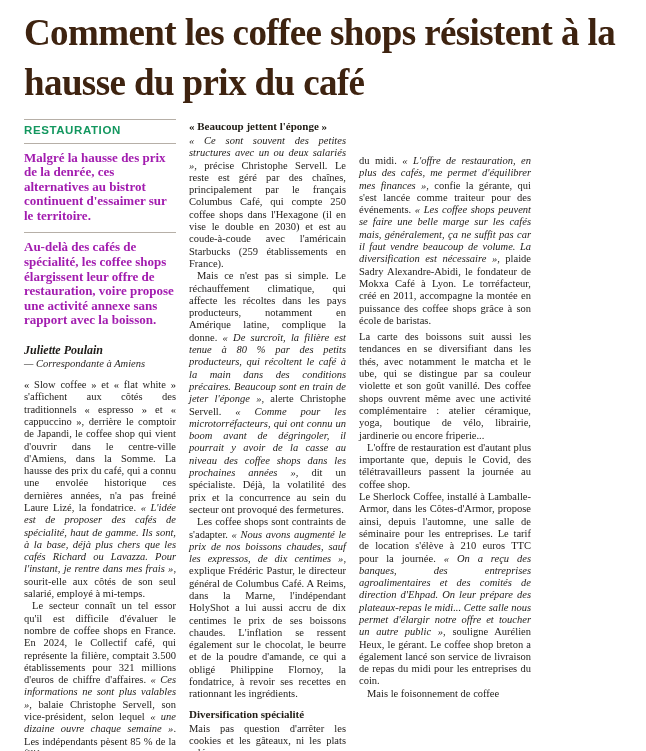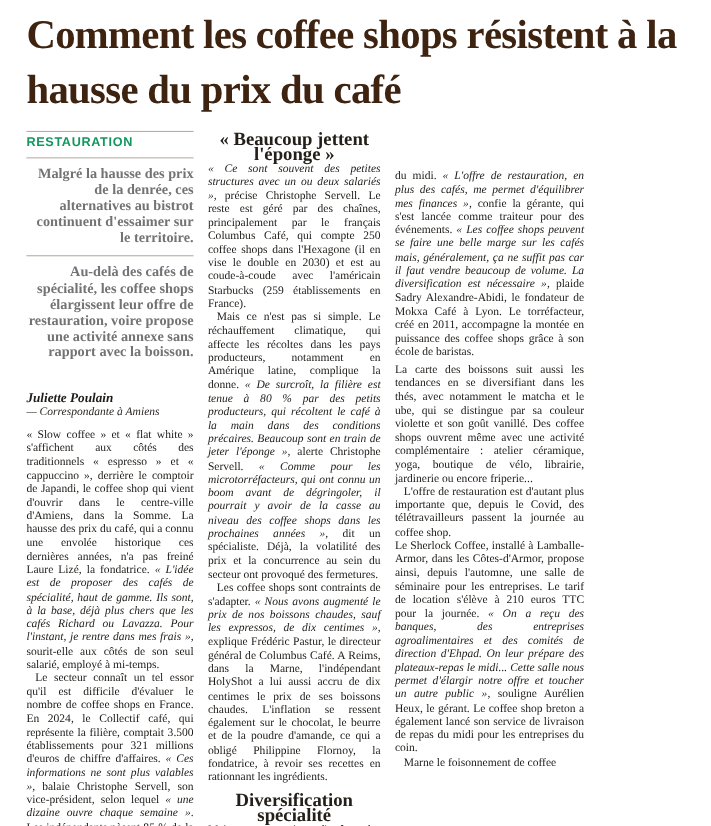--- a/index.html
+++ b/index.html
@@ -34,35 +34,35 @@
   .kicker {
     font-family:"Liberation Sans","DejaVu Sans",sans-serif;
     font-weight:700; font-size:11.5px; line-height:1;
     letter-spacing:0.6px;
     color:var(--accent-green,#13975f);
     padding:5px 0 6px 0;
   }
 
   .standfirst {
     font-weight:700; font-size:13px; line-height:14.6px;
-    color:#737373; text-align:right;
+    color:#a21caf; text-align:left;
     padding:7px 0 9px 0;
   }
 
-  .byline-name { font-style:italic; font-weight:700; font-size:12px; line-height:14px; margin-top:17px; color:#1e1b18; }
+  .byline-name { font-style:italic; font-weight:700; font-size:12px; line-height:14px; margin-top:6px; color:#1e1b18; }
   .byline-role { font-style:italic; font-size:10.5px; line-height:12px; margin:1px 0 9px 0; color:#2a2624; }
 
   .body-p { text-align:justify; }
   .body-p.indent { text-indent:8px; }
   .body-p.space { margin-top:4px; }
   .it { font-style:italic; }
 
   .subhead {
-    font-weight:700; font-size:17px; line-height:13px;
-    color:#242019; text-align:center;
+    font-weight:700; font-size:11px; line-height:13px;
+    color:#242019; text-align:left;
     margin:7px 0 2px 0;
   }
   .col > .subhead:first-child { margin-top:1px; }
 </style>
 </head>
 <body>
 
 <div class="page">
 
   <h1 class="headline">Comment les coffee shops résistent à la hausse du prix du café</h1>
@@ -93,17 +93,17 @@
         <p class="body-p indent"><span>Les coffee shops sont contraints de s'adapter. </span><span class="it">« Nous avons augmenté le prix de nos boissons chaudes, sauf les expressos, de dix centimes »</span><span>, explique Frédéric Pastur, le directeur général de Columbus Café. A Reims, dans la Marne, l'indépendant HolyShot a lui aussi accru de dix centimes le prix de ses boissons chaudes. L'inflation se ressent également sur le chocolat, le beurre et de la poudre d'amande, ce qui a obligé Philippine Flornoy, la fondatrice, à revoir ses recettes en rationnant les ingrédients.</span></p>
         <h3 class="subhead">Diversification spécialité</h3>
         <p class="body-p"><span>Mais pas question d'arrêter les cookies et les gâteaux, ni les plats salés</span></p>
       </div>
 
     <div class="col col-right">
         <p class="body-p"><span>du midi. </span><span class="it">« L'offre de restauration, en plus des cafés, me permet d'équilibrer mes finances »</span><span>, confie la gérante, qui s'est lancée comme traiteur pour des événements. </span><span class="it">« Les coffee shops peuvent se faire une belle marge sur les cafés mais, généralement, ça ne suffit pas car il faut vendre beaucoup de volume. La diversification est nécessaire »</span><span>, plaide Sadry Alexandre-Abidi, le fondateur de Mokxa Café à Lyon. Le torréfacteur, créé en 2011, accompagne la montée en puissance des coffee shops grâce à son école de baristas.</span></p>
         <p class="body-p space"><span>La carte des boissons suit aussi les tendances en se diversifiant dans les thés, avec notamment le matcha et le ube, qui se distingue par sa couleur violette et son goût vanillé. Des coffee shops ouvrent même avec une activité complémentaire : atelier céramique, yoga, boutique de vélo, librairie, jardinerie ou encore friperie...</span></p>
         <p class="body-p indent"><span>L'offre de restauration est d'autant plus importante que, depuis le Covid, des télétravailleurs passent la journée au coffee shop.</span></p>
         <p class="body-p"><span>Le Sherlock Coffee, installé à Lamballe-Armor, dans les Côtes-d'Armor, propose ainsi, depuis l'automne, une salle de séminaire pour les entreprises. Le tarif de location s'élève à 210 euros TTC pour la journée. </span><span class="it">« On a reçu des banques, des entreprises agroalimentaires et des comités de direction d'Ehpad. On leur prépare des plateaux-repas le midi... Cette salle nous permet d'élargir notre offre et toucher un autre public »</span><span>, souligne Aurélien Heux, le gérant. Le coffee shop breton a également lancé son service de livraison de repas du midi pour les entreprises du coin.</span></p>
-        <p class="body-p indent"><span>Marne le foisonnement de coffee</span></p>
+        <p class="body-p indent"><span>Mais le foisonnement de coffee</span></p>
       </div>
 
   </div>
 </div>
 
 </body></html>

